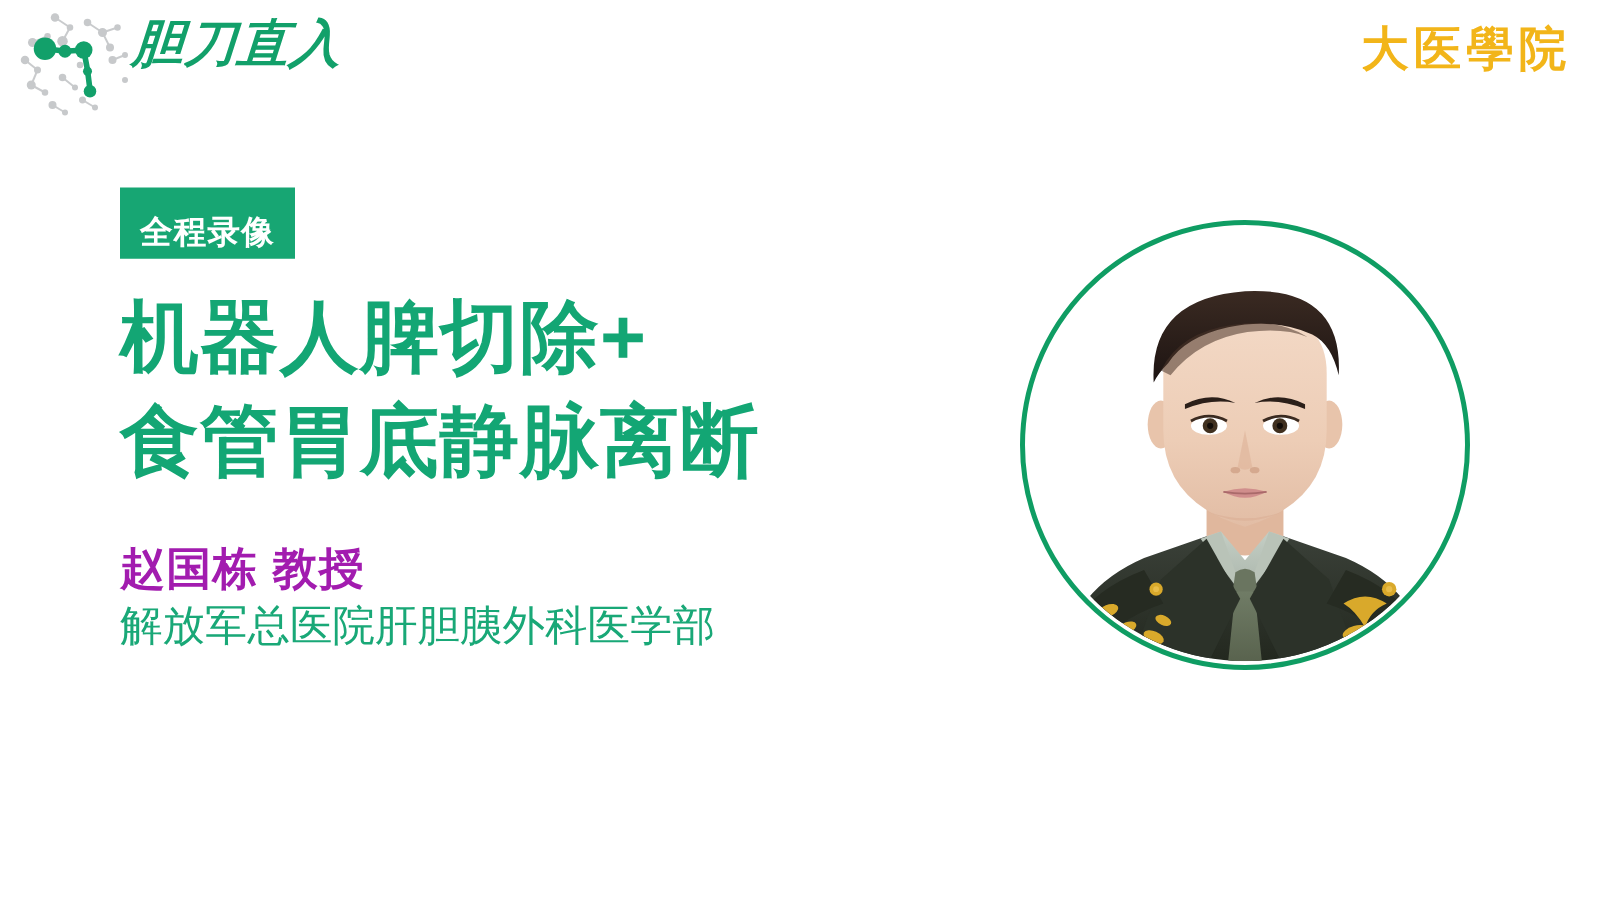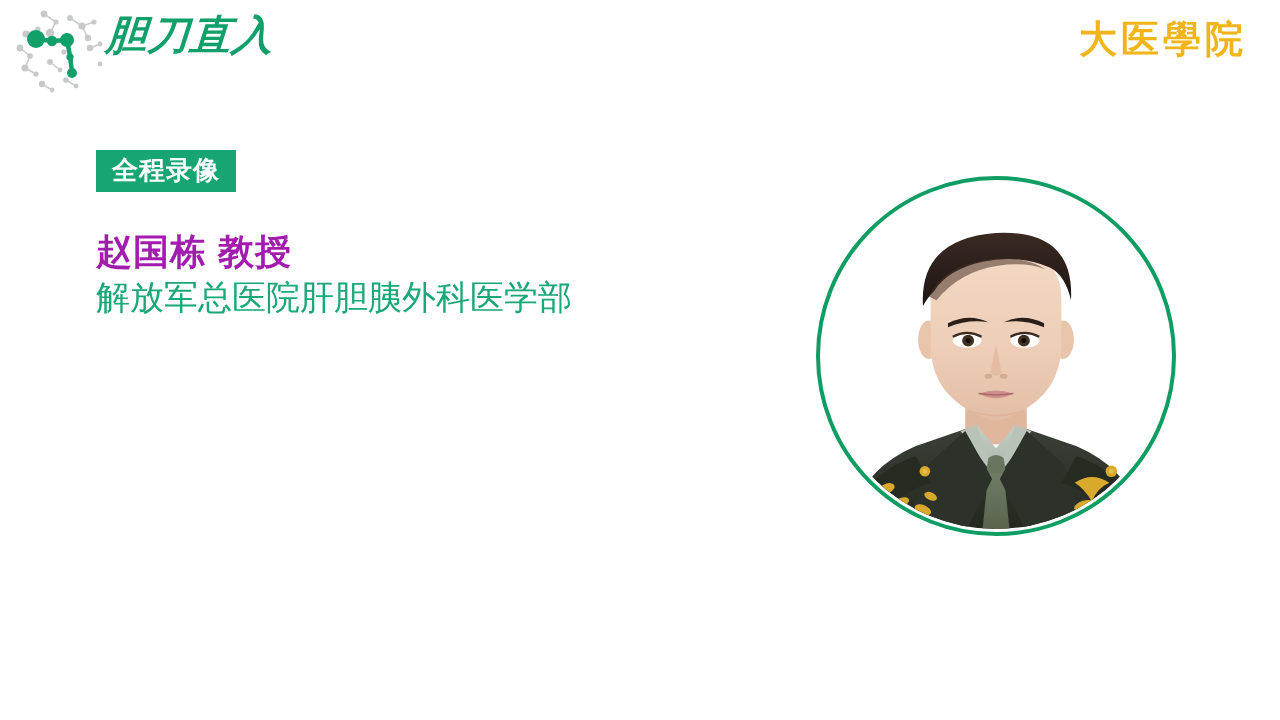--- a/index.html
+++ b/index.html
@@ -36,21 +36,21 @@
     font-weight: 700;
     letter-spacing: 1px;
     color: #12a06a;
     font-style: italic;
     line-height: 1;
     transform: skewX(-4deg);
     white-space: nowrap;
   }
   .academy-mark {
     position: absolute;
-    right: 33px;
+    right: 23px;
     top: 20px;
     font-family: "DejaVu Serif", "Liberation Serif", serif;
     font-size: 38px;
     font-weight: 700;
     letter-spacing: 4px;
     color: #f2b519;
     line-height: 1;
     white-space: nowrap;
   }
 
@@ -61,21 +61,21 @@
     top: 150px;
     width: 700px;
   }
   .badge {
     display: inline-block;
     background: #17a673;
     color: #ffffff;
     font-size: 26px;
     font-weight: 700;
     letter-spacing: 1px;
-    padding: 7px 16px 9px 16px;
+    padding: 22px 16px 9px 16px;
     line-height: 1;
     white-space: nowrap;
   }
   .title-block {
     margin-top: 22px;
   }
   .title-line {
     font-size: 63px;
     font-weight: 700;
     color: #13a674;
@@ -188,20 +188,24 @@
   </div>
 
   <div class="brand-wordmark">胆刀直入</div>
 
   <div class="academy-mark">大医學院</div>
 
   <div class="left-col">
 
     <div class="badge">全程录像</div>
 
+    <div class="title-block">
+      <div class="title-line">机器人脾切除+</div>
+      <div class="title-line">食管胃底静脉离断</div>
+    </div>
 
     <div class="presenter">赵国栋 教授</div>
 
     <div class="affiliation">解放军总医院肝胆胰外科医学部</div>
   </div>
 
   <div class="portrait-wrap">
     <div class="portrait-clip">
       <svg class="portrait-svg" viewBox="0 0 360 360" aria-hidden="true">
         <defs>

